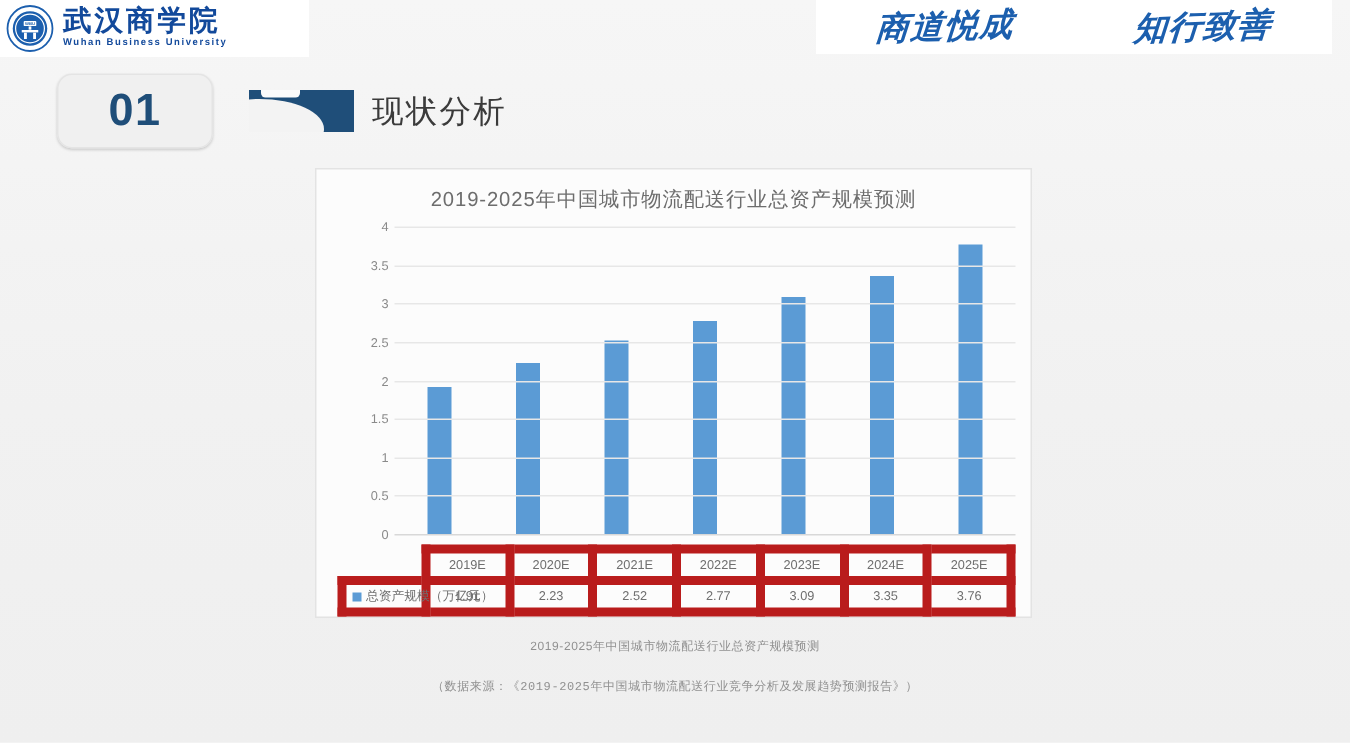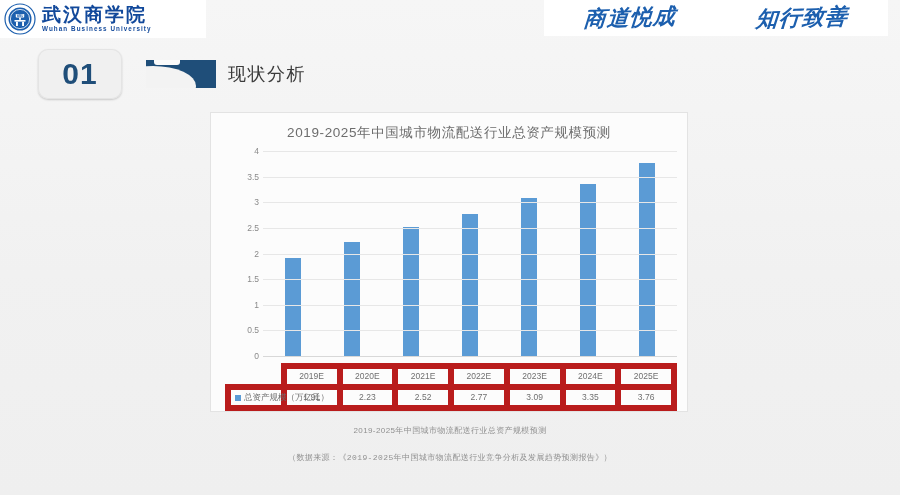--- a/index.html
+++ b/index.html
@@ -86,21 +86,21 @@
 
   
   .heading {
     position: absolute;
     left: 38px; top: 48px;
     height: 52px;
     display: flex;
     align-items: center;
   }
   .num-badge {
-    width: 84px; height: 50px;
+    width: 104px; height: 50px;
     border-radius: 10px;
     background: #f0f0f0;
     box-shadow: 0 1px 2px rgba(0,0,0,0.18), inset 0 0 0 1px #e4e4e4;
     display: flex;
     align-items: center;
     justify-content: center;
     font-size: 30px;
     font-weight: 700;
     color: #1f4e79;
     letter-spacing: 1px;
@@ -132,21 +132,21 @@
   }
   .tab-shape .tip {
     position: absolute;
     left: 8px; top: -7px;
     width: 26px; height: 12px;
     background: #fbfbfb;
     border-radius: 3px;
   }
   .heading-sub {
     margin-left: 12px;
-    font-size: 18px;
+    font-size: 21px;
     color: #3b3b3b;
     letter-spacing: 1.5px;
     white-space: nowrap;
   }
 
   
   .chart-panel {
     position: absolute;
     left: 210px; top: 112px;
     width: 478px; height: 300px;

